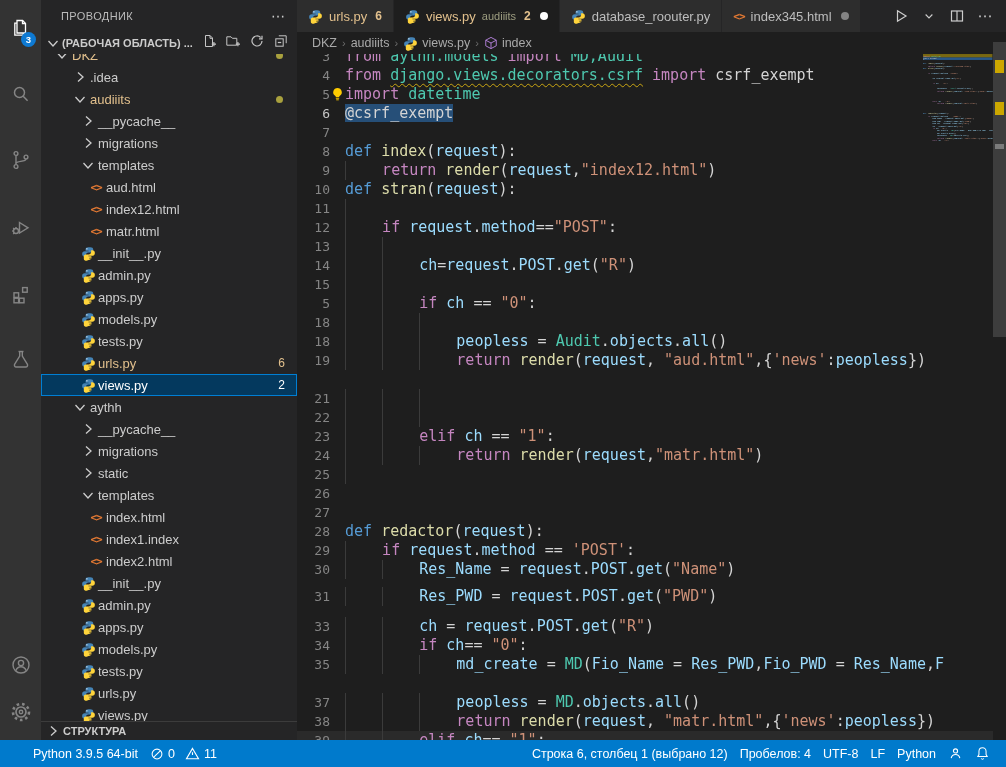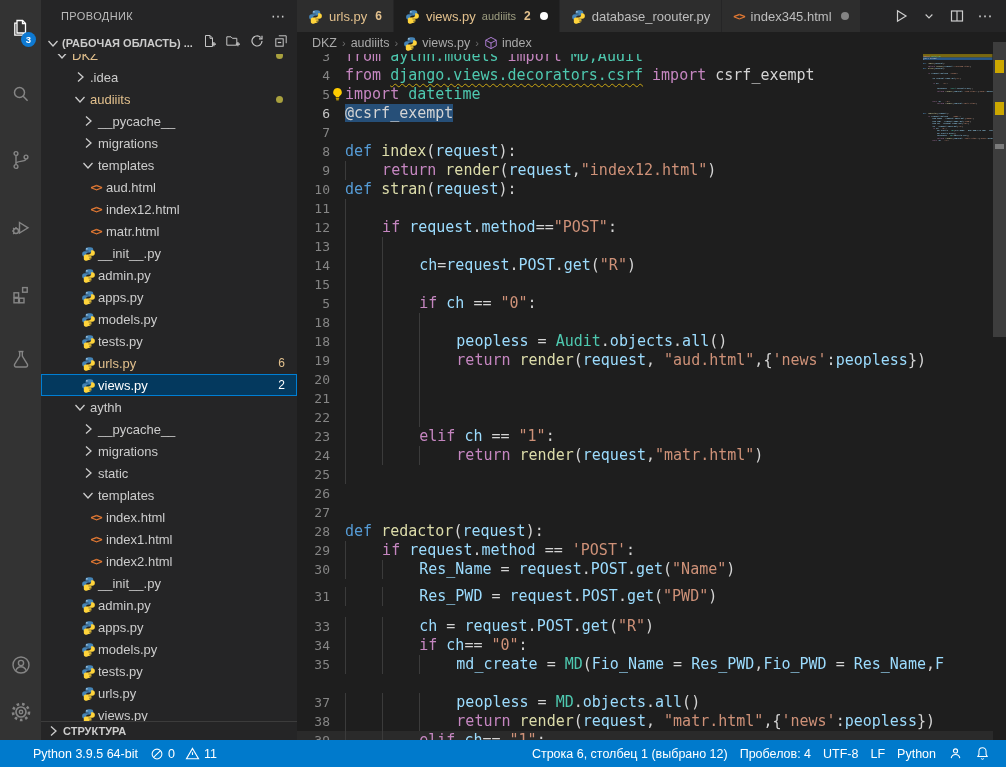--- a/index.html
+++ b/index.html
@@ -327,21 +327,21 @@
         <div class="trow" style="top: 506px; padding-left: 47px;">
           <span style="display:inline-flex;width:16px;justify-content:center">
             <span class="htmlico">&lt;&gt;</span>
           </span>
           <span class="lab">index.html</span>
         </div>
         <div class="trow" style="top: 528px; padding-left: 47px;">
           <span style="display:inline-flex;width:16px;justify-content:center">
             <span class="htmlico">&lt;&gt;</span>
           </span>
-          <span class="lab">index1.html</span>
+          <span class="lab">index1.index</span>
         </div>
         <div class="trow" style="top: 550px; padding-left: 47px;">
           <span style="display:inline-flex;width:16px;justify-content:center">
             <span class="htmlico">&lt;&gt;</span>
           </span>
           <span class="lab">index2.html</span>
         </div>
         <div class="trow" style="top: 572px; padding-left: 39px;">
           <span style="display:inline-flex;width:16px;justify-content:center">
             <svg width="15" height="15" viewBox="0 0 16 16">
@@ -525,24 +525,20 @@
           <span class="ln">18</span>
           <span class="ct"><span class="ig"></span><span class="ig"></span><span class="ig"></span></span>
         </div>
         <div class="crow" style="top: 332px;">
           <span class="ln">18</span>
           <span class="ct"><span class="ig"></span><span class="ig"></span><span class="ig"></span><span class="vr">peopless</span><span class="pl"> = </span><span class="cl">Audit</span><span class="pl">.</span><span class="vr">objects</span><span class="pl">.</span><span class="vr">all</span><span class="pl">()</span></span>
         </div>
         <div class="crow" style="top: 351px;">
           <span class="ln">19</span>
           <span class="ct"><span class="ig"></span><span class="ig"></span><span class="ig"></span><span class="kw">return </span><span class="fn">render</span><span class="pl">(</span><span class="vr">request</span><span class="pl">, </span><span class="st">"aud.html"</span><span class="pl">,{</span><span class="st">'news'</span><span class="pl">:</span><span class="vr">peopless</span><span class="pl">})</span></span>
-        </div>
-        <div class="crow" style="top: 370px;">
-          <span class="ln">20</span>
-          <span class="ct"><span class="ig"></span><span class="ig"></span><span class="ig"></span></span>
         </div>
         <div class="crow" style="top: 389px;">
           <span class="ln">21</span>
           <span class="ct"><span class="ig"></span><span class="ig"></span><span class="ig"></span></span>
         </div>
         <div class="crow" style="top: 408px;">
           <span class="ln">22</span>
           <span class="ct"><span class="ig"></span><span class="ig"></span><span class="ig"></span></span>
         </div>
         <div class="crow" style="top: 427px;">

